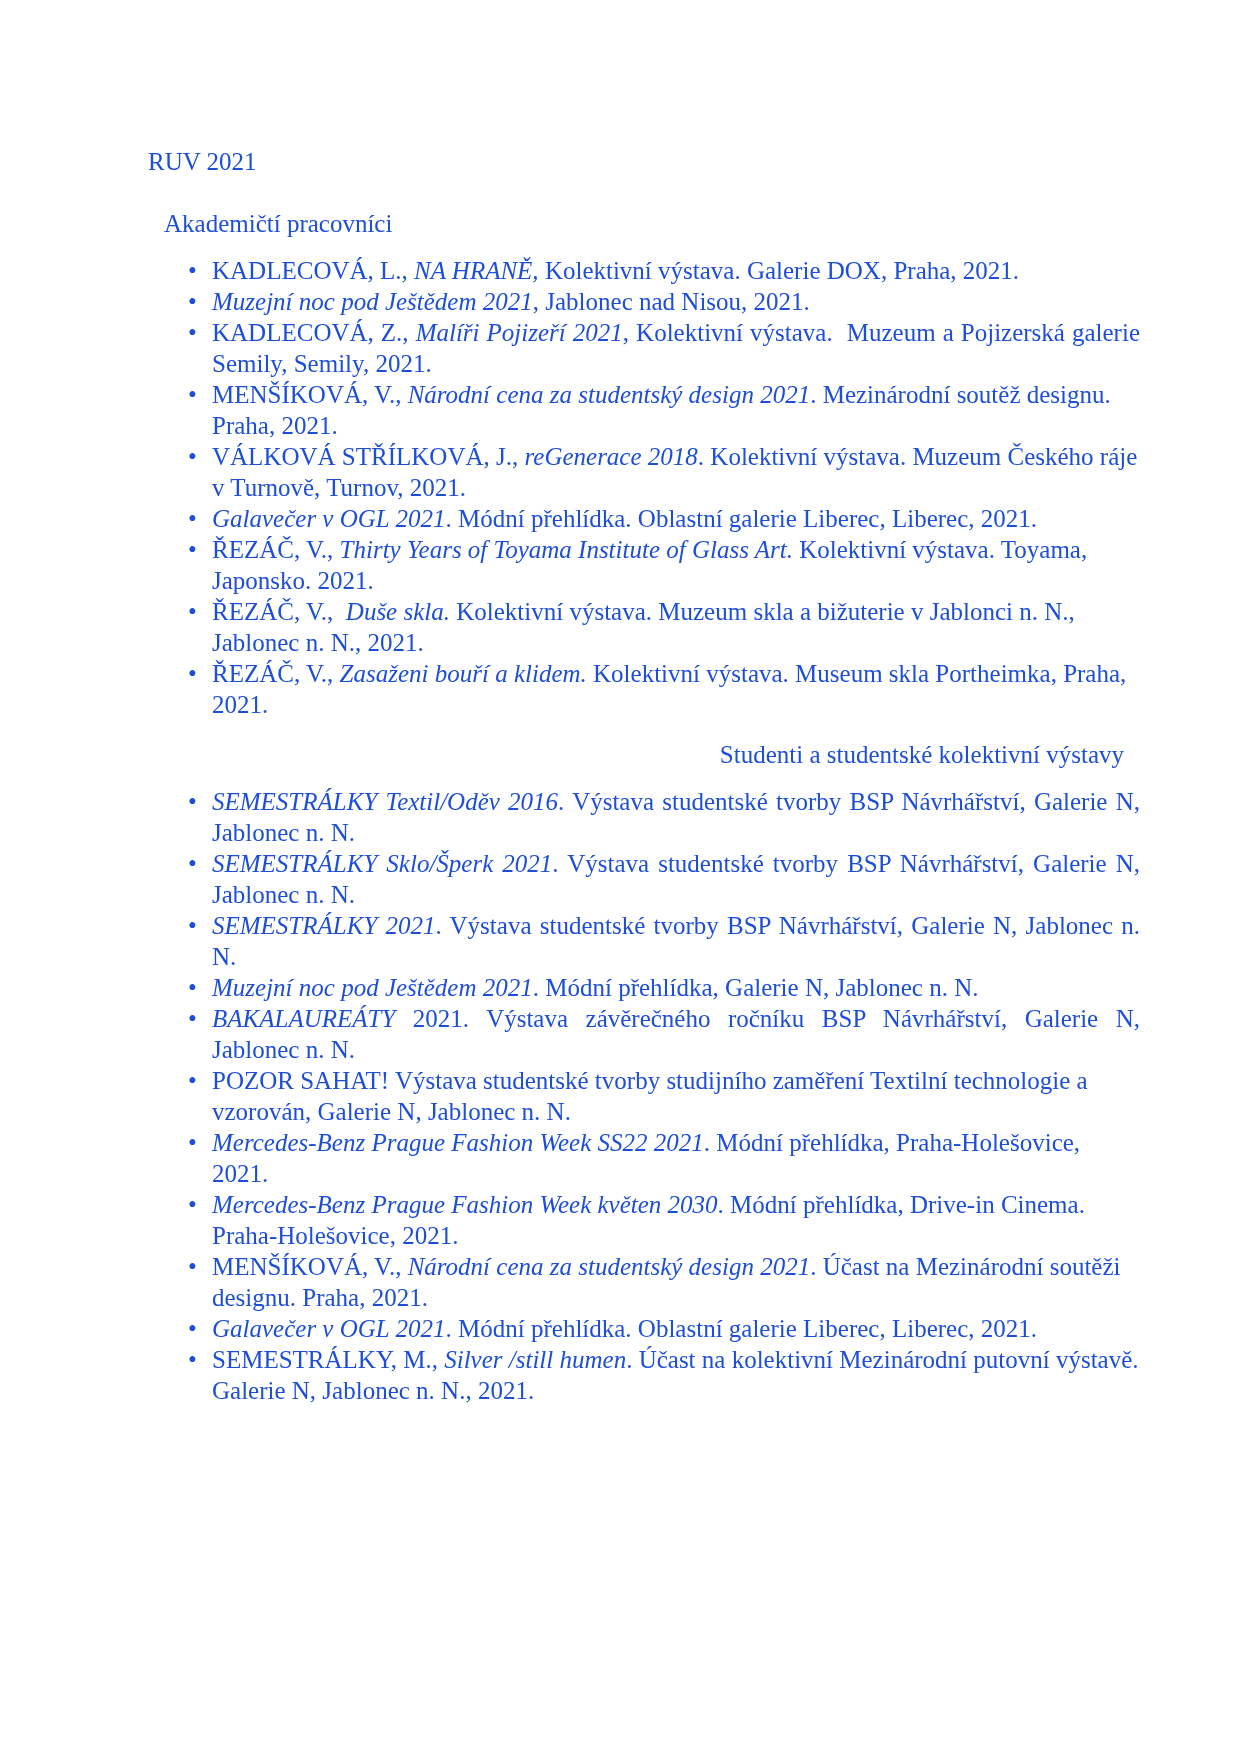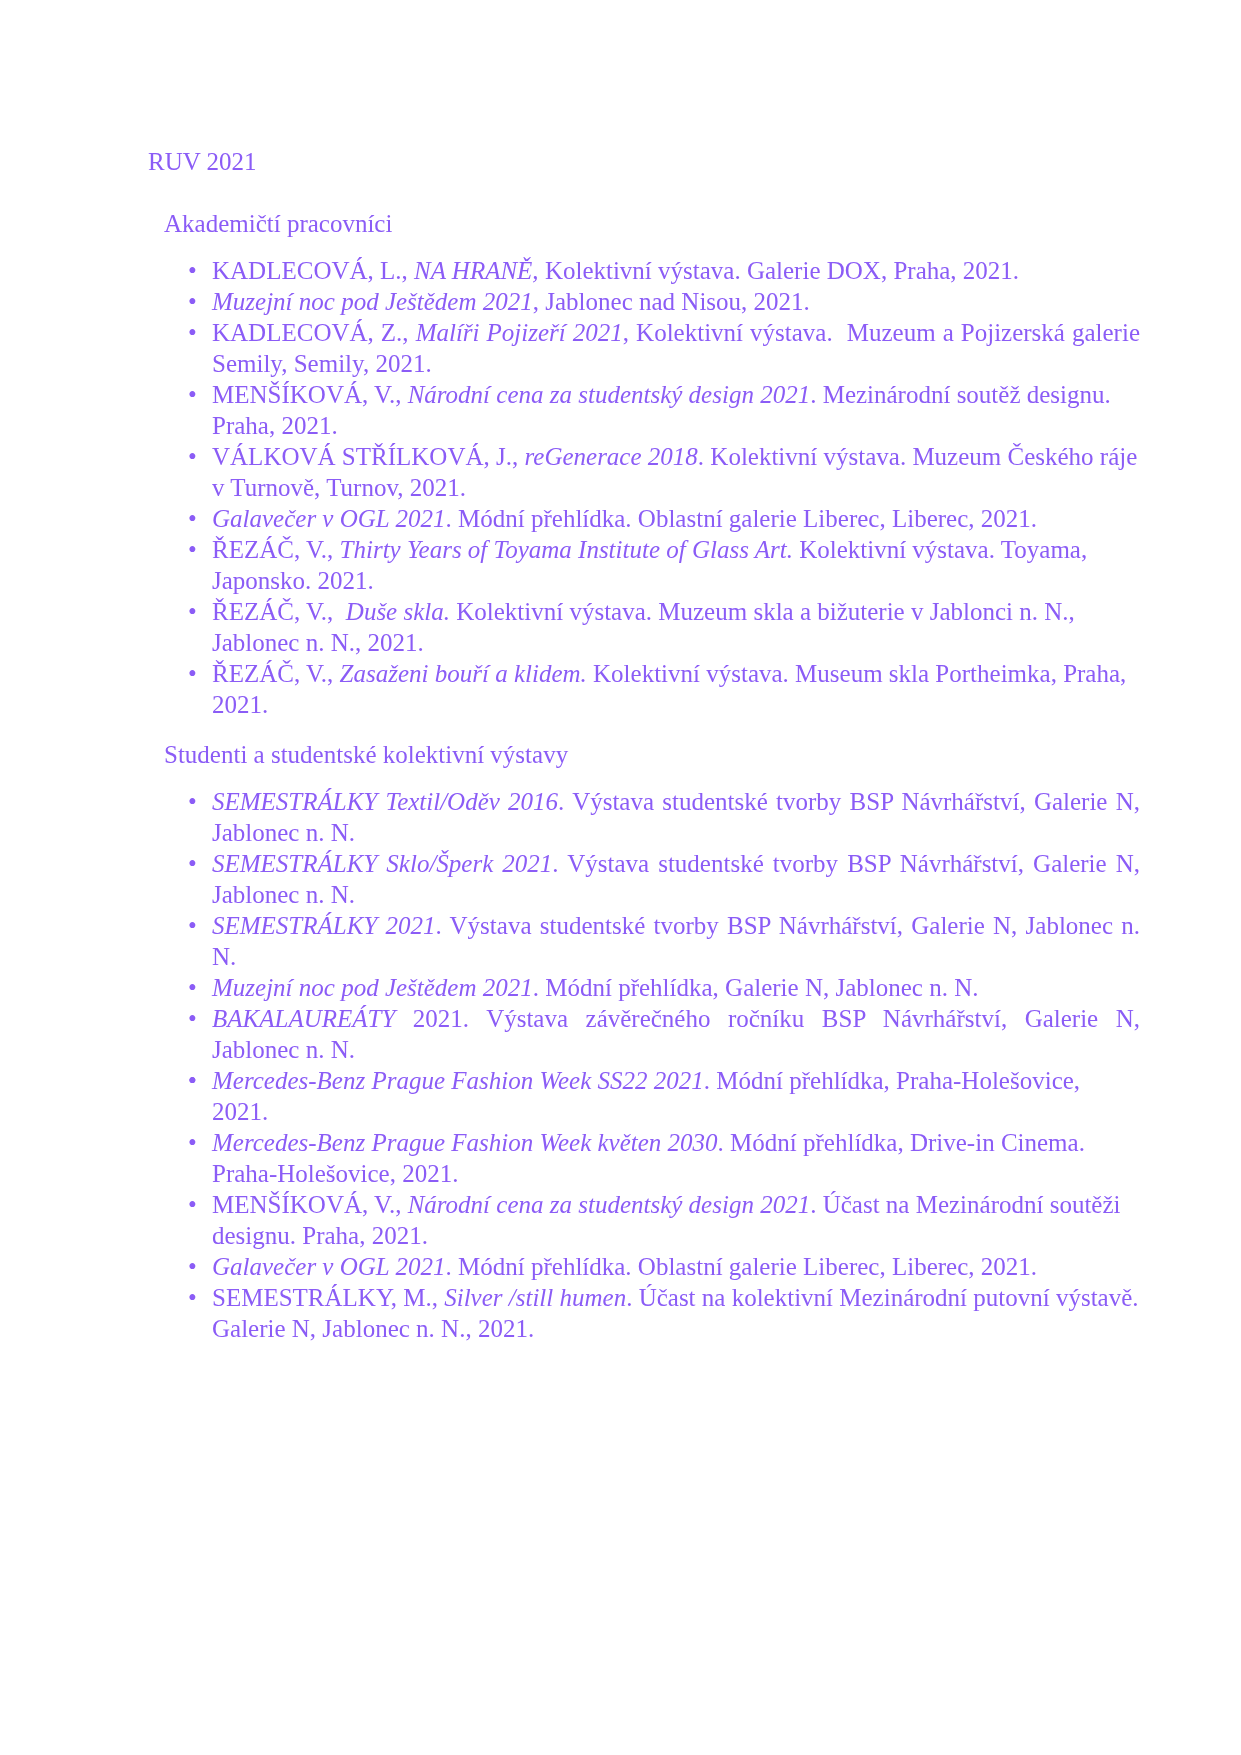--- a/index.html
+++ b/index.html
@@ -6,39 +6,40 @@
     margin: 0;
     padding: 0;
     background: #ffffff;
   }
   .page {
     position: relative;
     width: 1241px;
     height: 1755px;
     box-sizing: border-box;
     background: #ffffff;
-    color: #8b5cf6;
+    color: #1d4ed8;
     font-family: "Liberation Serif", "DejaVu Serif", serif;
     font-size: 25px;
     line-height: 31px;
     padding: 146px 101px 0 148px;
     overflow: hidden;
   }
   .doc-title {
     margin: 0 0 31px 0;
     font-size: 25px;
     font-weight: normal;
   }
   .section-heading {
     margin: 16px;
     font-size: 25px;
     font-weight: normal;
   }
   .section-2 .section-heading {
     margin-top: 19px;
+    text-align: right;
   }
   ul.bullet-list {
     list-style: none;
     margin: 0;
     padding: 0;
   }
   ul.bullet-list li {
     position: relative;
     padding-left: 64px;
   }
@@ -77,21 +78,21 @@
   </div>
 
   <div class="section section-2">
     <p class="section-heading">Studenti a studentské kolektivní výstavy</p>
     <ul class="bullet-list">
         <li class="justify"><span class="bullet">•</span><span class="em">SEMESTRÁLKY Textil/Oděv 2016</span><span>. Výstava studentské tvorby BSP Návrhářství, Galerie N, Jablonec n. N.</span></li>
         <li class="justify"><span class="bullet">•</span><span class="em">SEMESTRÁLKY Sklo/Šperk 2021</span><span>. Výstava studentské tvorby BSP Návrhářství, Galerie N, Jablonec n. N.</span></li>
         <li class="justify"><span class="bullet">•</span><span class="em">SEMESTRÁLKY 2021</span><span>. Výstava studentské tvorby BSP Návrhářství, Galerie N, Jablonec n. N.</span></li>
         <li><span class="bullet">•</span><span class="em">Muzejní noc pod Ještědem 2021</span><span>. Módní přehlídka, Galerie N, Jablonec n. N.</span></li>
         <li class="justify"><span class="bullet">•</span><span class="em">BAKALAUREÁTY</span><span> 2021. Výstava závěrečného ročníku BSP Návrhářství, Galerie N, Jablonec n. N.</span></li>
-        <li><span class="bullet">•</span></li>
+        <li><span class="bullet">•</span><span>POZOR SAHAT! Výstava studentské tvorby studijního zaměření Textilní technologie a vzorován, Galerie N, Jablonec n. N.</span></li>
         <li><span class="bullet">•</span><span class="em">Mercedes-Benz Prague Fashion Week SS22 2021</span><span>. Módní přehlídka, Praha-Holešovice, 2021.</span></li>
         <li><span class="bullet">•</span><span class="em">Mercedes-Benz Prague Fashion Week květen 2030</span><span>. Módní přehlídka, Drive-in Cinema. Praha-Holešovice, 2021.</span></li>
         <li><span class="bullet">•</span><span>MENŠÍKOVÁ, V., </span><span class="em">Národní cena za studentský design 2021</span><span>. Účast na Mezinárodní soutěži designu. Praha, 2021.</span></li>
         <li><span class="bullet">•</span><span class="em">Galavečer v OGL 2021</span><span>. Módní přehlídka. Oblastní galerie Liberec, Liberec, 2021.</span></li>
         <li><span class="bullet">•</span><span>SEMESTRÁLKY, M., </span><span class="em">Silver /still humen</span><span>. Účast na kolektivní Mezinárodní putovní výstavě. Galerie N, Jablonec n. N., 2021.</span></li>
       </ul>
   </div>
 </div>
 
 </body></html>

